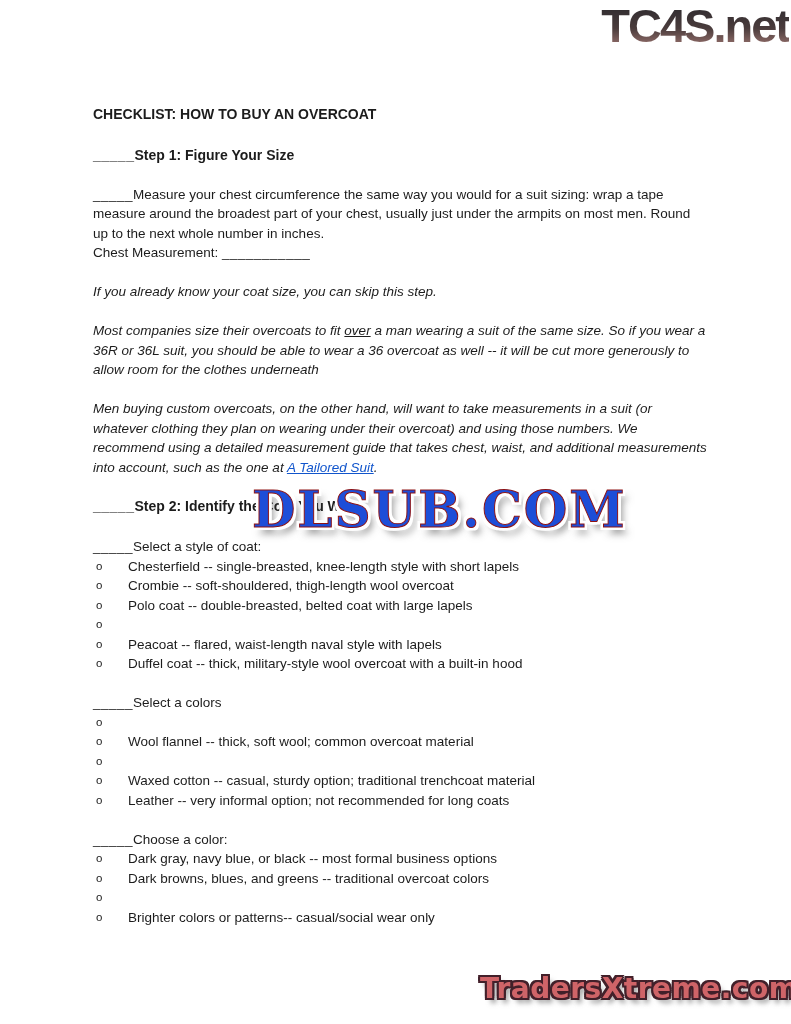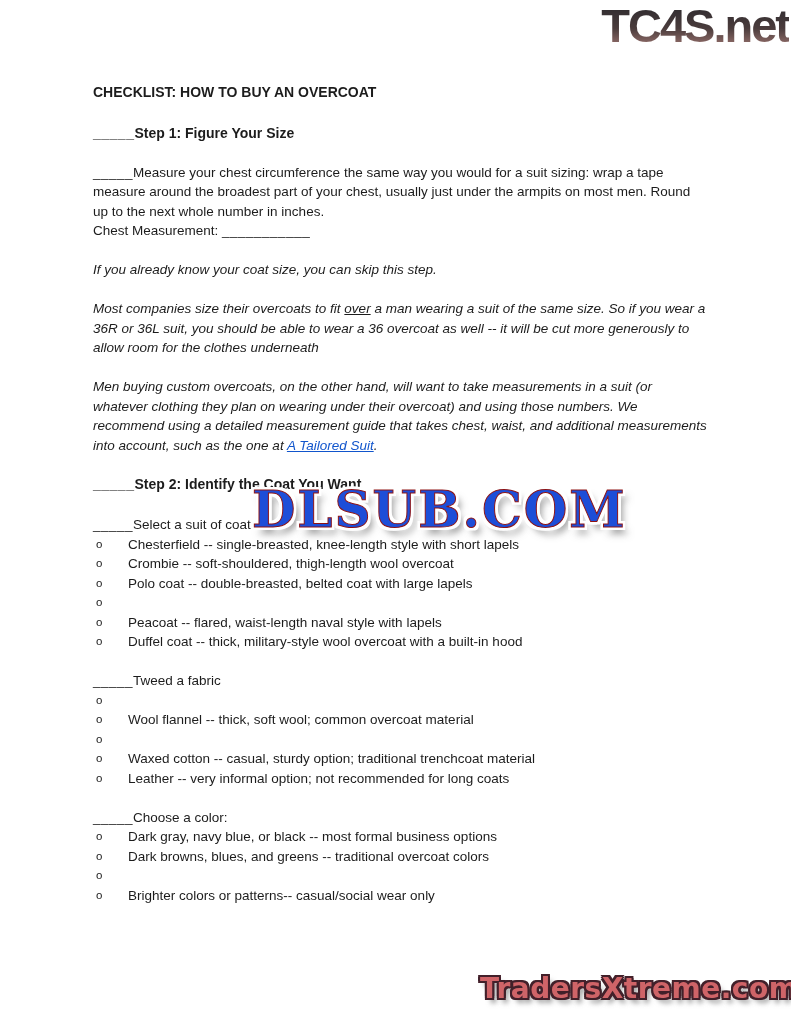--- a/index.html
+++ b/index.html
@@ -6,21 +6,21 @@
   body {
     width: 791px; height: 1024px;
     background: #ffffff;
     font-family: "Liberation Sans", sans-serif;
     color: #1c1c1c;
     position: relative;
     overflow: hidden;
   }
   .page-content {
     position: absolute;
-    left: 93px; top: 83px; width: 614px;
+    left: 93px; top: 105px; width: 614px;
     font-size: 13.5px;
     line-height: 19.5px;
   }
   .doc-title {
     font-size: 14px;
     font-weight: bold;
     margin: 0 0 21px 0;
   }
   .step-heading {
     font-size: 14px;
@@ -104,21 +104,21 @@
 
   <p class="para italic">If you already know your coat size, you can skip this step.</p>
 
   <p class="para italic"><span>Most companies size their overcoats to fit </span><span class="underlined">over</span><span> a man wearing a suit of the same size. So if you wear a 36R or 36L suit, you should be able to wear a 36 overcoat as well -- it will be cut more generously to allow room for the clothes underneath</span></p>
 
   <p class="para italic"><span>Men buying custom overcoats, on the other hand, will want to take measurements in a suit (or whatever clothing they plan on wearing under their overcoat) and using those numbers. We recommend using a detailed measurement guide that takes chest, waist, and additional measurements into account, such as the one at </span><a class="doc-link">A Tailored Suit</a><span>.</span></p>
 
   <div class="step-heading" style="margin-bottom:21px;"><span class="blank">_____</span><span>Step 2: Identify the Coat You Want</span></div>
 
   <div class="check-group">
-    <div><span class="blank">_____</span><span>Select a suit of coat:</span></div>
+    <div><span class="blank">_____</span><span>Select a style of coat:</span></div>
     <div class="check-row">
         <span class="bullet">o</span>
         <span>Chesterfield -- single-breasted, knee-length style with short lapels</span>
       </div>
     <div class="check-row">
         <span class="bullet">o</span>
         <span>Crombie -- soft-shouldered, thigh-length wool overcoat</span>
       </div>
     <div class="check-row">
         <span class="bullet">o</span>
@@ -131,21 +131,21 @@
         <span class="bullet">o</span>
         <span>Peacoat -- flared, waist-length naval style with lapels</span>
       </div>
     <div class="check-row">
         <span class="bullet">o</span>
         <span>Duffel coat -- thick, military-style wool overcoat with a built-in hood</span>
       </div>
   </div>
 
   <div class="check-group">
-    <div><span class="blank">_____</span><span>Tweed a fabric</span></div>
+    <div><span class="blank">_____</span><span>Select a colors</span></div>
     <div class="check-row">
         <span class="bullet">o</span>
       </div>
     <div class="check-row">
         <span class="bullet">o</span>
         <span>Wool flannel -- thick, soft wool; common overcoat material</span>
       </div>
     <div class="check-row">
         <span class="bullet">o</span>
       </div>

